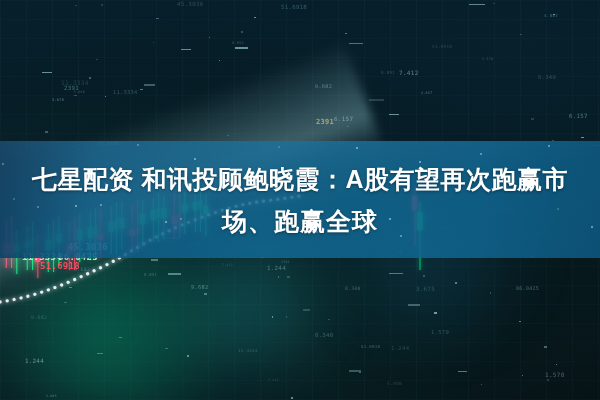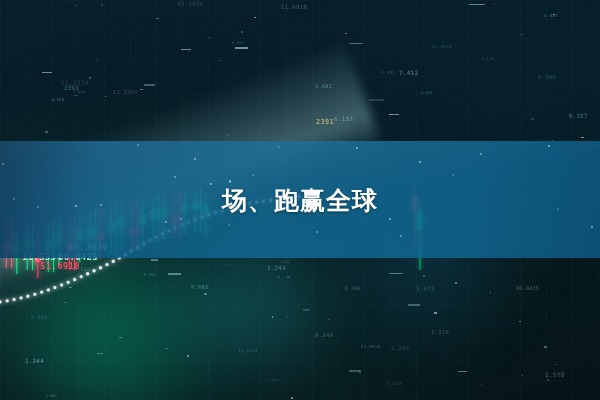--- a/index.html
+++ b/index.html
@@ -456,20 +456,21 @@
       <div class="ticker" style="left: 68px; top: 242px; font-size: 9px; color: rgba(225, 250, 255, 0.8); font-weight: bold;">45.3036</div>
       <div class="ticker" style="left: 22px; top: 252px; font-size: 9px; color: rgba(225, 250, 255, 0.78); font-weight: bold;">11.3334</div>
       <div class="ticker" style="left: 58px; top: 252px; font-size: 9px; color: rgba(225, 250, 255, 0.78); font-weight: bold;">86.0425</div>
       <div class="ticker" style="left: 40px; top: 261px; font-size: 9px; color: rgba(255, 80, 100, 0.92); font-weight: bold;">51.6918</div>
       <div class="ticker" style="left: 316px; top: 118px; font-size: 7px; color: rgba(255, 225, 120, 0.55); font-weight: bold;">2391</div>
     </div>
 
   <div class="banner">
     <div class="banner-sheen"></div>
     <div class="title">
+      <span class="ln ln1">七星配资 和讯投顾鲍晓霞：A股有望再次跑赢市</span>
       <span class="ln ln2">场、跑赢全球</span>
     </div>
   <div class="spark" style="left: 591px; top: 85px; opacity: 0.71;"></div>
       <div class="spark" style="left: 210px; top: 42px; opacity: 0.75;"></div>
       <div class="spark" style="left: 400px; top: 94px; opacity: 0.58;"></div>
       <div class="spark" style="left: 228px; top: 83px; opacity: 0.33;"></div>
       <div class="spark" style="left: 100px; top: 63px; opacity: 0.61;"></div>
       <div class="spark" style="left: 37px; top: 65px; opacity: 0.46;"></div>
       <div class="spark" style="left: 174px; top: 35px; opacity: 0.58;"></div>
       <div class="spark" style="left: 229px; top: 39px; opacity: 0.66;"></div>

